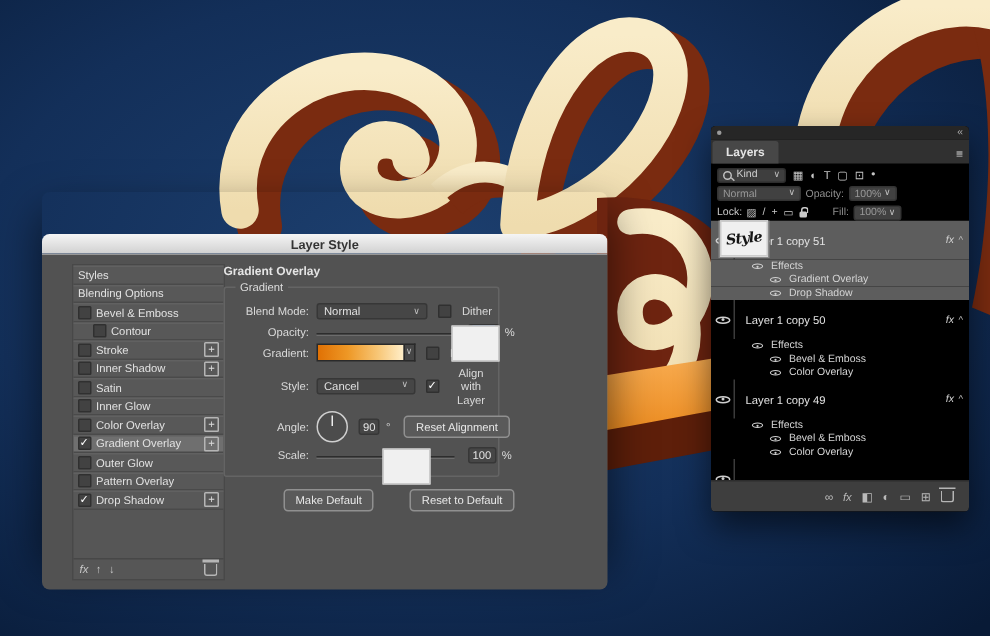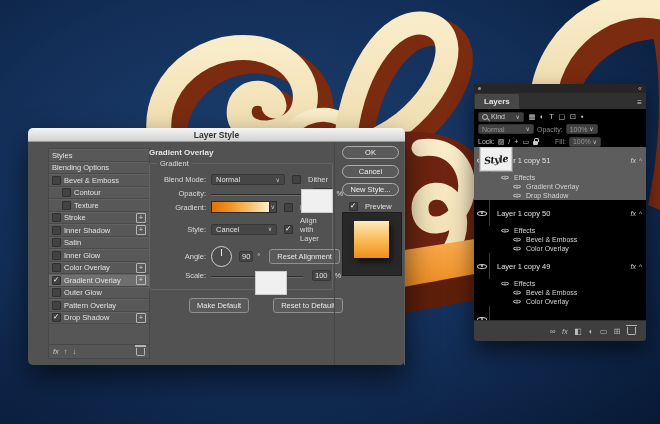--- a/index.html
+++ b/index.html
@@ -5,21 +5,21 @@
   html,body{margin:0;padding:0;background:#081a36;}
   #stage{position:relative;width:660px;height:424px;overflow:hidden;
          font-family:"Liberation Sans",sans-serif;-webkit-font-smoothing:antialiased;}
   #art{position:absolute;left:0;top:0;z-index:0;}
 
   
   .dialog{position:absolute;left:28px;top:128px;width:377px;height:237px;z-index:3;
           border-radius:5px;box-shadow:0 14px 30px rgba(0,0,0,.6);}
   .titlebar{height:13px;background:linear-gradient(#f5f5f5,#d1d1d1);border-radius:5px 5px 0 0;
             border-bottom:1px solid #979797;display:flex;align-items:center;justify-content:center;
-            font-size:8.5px;color:#333;font-weight:bold;}
+            font-size:8.5px;color:#333;font-weight:bold;margin-top:28px;}
   .dlg-body{position:relative;height:223px;background:#525252;border-radius:0 0 5px 5px;}
 
   
   .styles-col{position:absolute;left:20px;top:6px;bottom:6px;width:102px;background:#565656;
               border:1px solid #484848;display:flex;flex-direction:column;box-sizing:border-box;}
   .srow{height:10.5px;flex:none;display:flex;align-items:center;padding:0 3px;font-size:7.5px;
         color:#e2e2e2;background:#585858;border-bottom:1px solid #4a4a4a;border-top:1px solid #616161;}
   .srow.sel{background:#6f6f6f;}
   .srow.ind{padding-left:13px;}
   .cbx{width:7px;height:7px;flex:none;background:#424242;border:1px solid #303030;border-radius:1px;
@@ -36,21 +36,21 @@
   
   .center-col{position:absolute;left:119px;top:5px;width:186px;}
   .go-header{font-size:8px;font-weight:bold;color:#e4e4e4;margin:1px 0 6px 2px;}
   .grp{position:relative;border:1px solid #646464;border-radius:2px;margin-left:2px;padding:10px 4px 8px 0;}
   .grp-lbl{position:absolute;top:-5px;left:7px;background:#525252;padding:0 3px;font-size:7.5px;color:#dedede;}
   .frow{display:flex;align-items:center;margin-bottom:2.5px;font-size:7.5px;color:#dadada;}
   .flbl{width:56px;flex:none;text-align:right;margin-right:5px;}
   .dd{width:98px;height:11px;box-sizing:border-box;background:#464646;border:1px solid #373737;border-radius:2px;
       display:flex;align-items:center;padding:0 4px;font-size:7.5px;color:#e2e2e2;}
   .chev{margin-left:auto;font-size:6px;color:#c2c2c2;line-height:1;}
-  .cbwrap{display:flex;align-items:center;margin-left:7px;}
+  .cbwrap{display:flex;align-items:center;margin-left:7px;text-align:center;}
   .cblbl{margin-left:4px;}
   .slider{width:92px;height:9px;position:relative;margin-right:9px;flex:none;}
   .slider::before{content:'';position:absolute;left:0;right:0;top:5px;height:1px;background:#2d2d2d;box-shadow:0 1px 0 #6c6c6c;}
   .thumb{position:absolute;top:0;width:0;height:0;border-left:3.5px solid transparent;
          border-right:3.5px solid transparent;border-bottom:6.5px solid #e6e6e6;}
   .vbox{width:26px;height:11px;box-sizing:border-box;background:#464646;border:1px solid #373737;border-radius:2px;
         font-size:7.5px;color:#e2e2e2;display:flex;align-items:center;justify-content:flex-end;padding:0 2px;}
   .selblue{background:#3f6db8;color:#fff;padding:0 1px;}
   .unit{margin-left:4px;}
   .gswatch{width:88px;height:12px;box-sizing:border-box;border:1px solid #2a2a2a;
@@ -335,24 +335,20 @@
             <span>Blending Options</span>
           </div>
         <div class="srow">
           <span class="cbx"></span>
             <span>Bevel &amp; Emboss</span>
           </div>
         <div class="srow ind">
           <span class="cbx"></span>
             <span>Contour</span>
           </div>
-        <div class="srow ind">
-          <span class="cbx"></span>
-            <span>Texture</span>
-          </div>
         <div class="srow">
           <span class="cbx"></span>
             <span>Stroke</span>
           <span class="plusbox">+</span>
           </div>
         <div class="srow">
           <span class="cbx"></span>
             <span>Inner Shadow</span>
           <span class="plusbox">+</span>
           </div>
@@ -468,28 +464,16 @@
             <span class="unit">%</span>
           </div>
         </div>
 
         <div class="defaults">
           <span class="btn-sm">Make Default</span>
           <span class="btn-sm">Reset to Default</span>
         </div>
       </div>
 
-      <div class="right-col">
-        <div class="btn-pill">OK</div>
-        <div class="btn-pill">Cancel</div>
-        <div class="btn-pill">New Style...</div>
-        <div class="pvrow">
-          <span class="cbx on"></span>
-          <span class="cblbl">Preview</span>
-        </div>
-        <div class="pvwell">
-          <div class="pvsq"></div>
-        </div>
-      </div>
 
     </div>
   </div>
 </div>
 
 </body></html>

